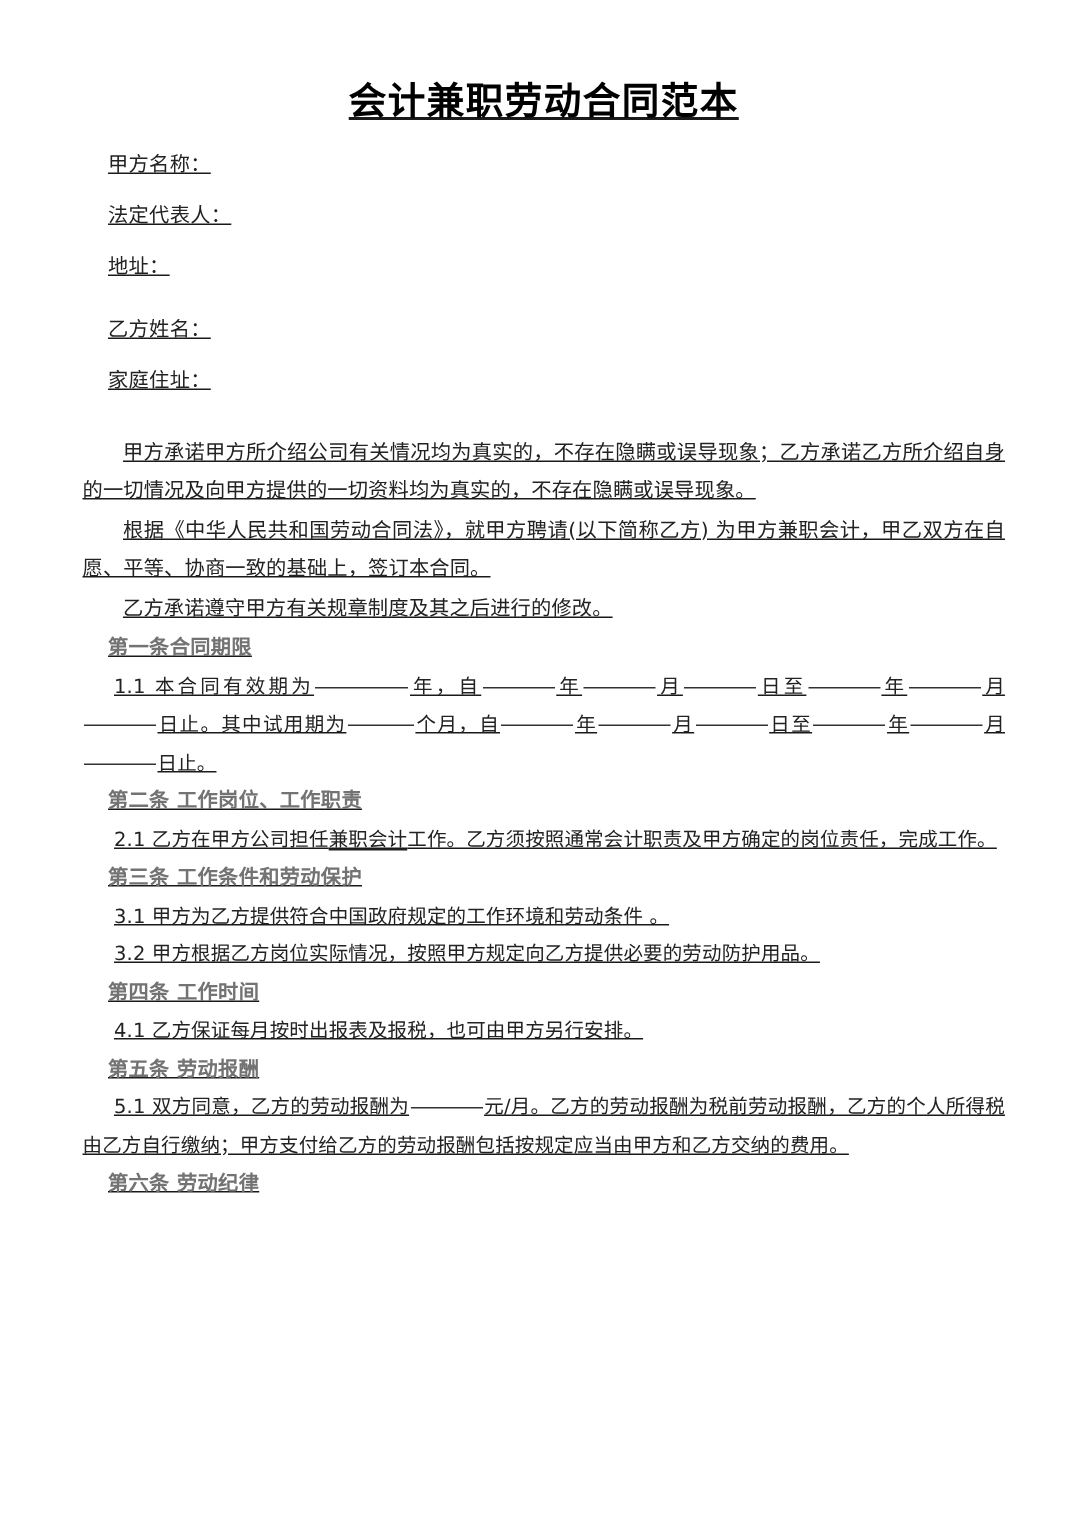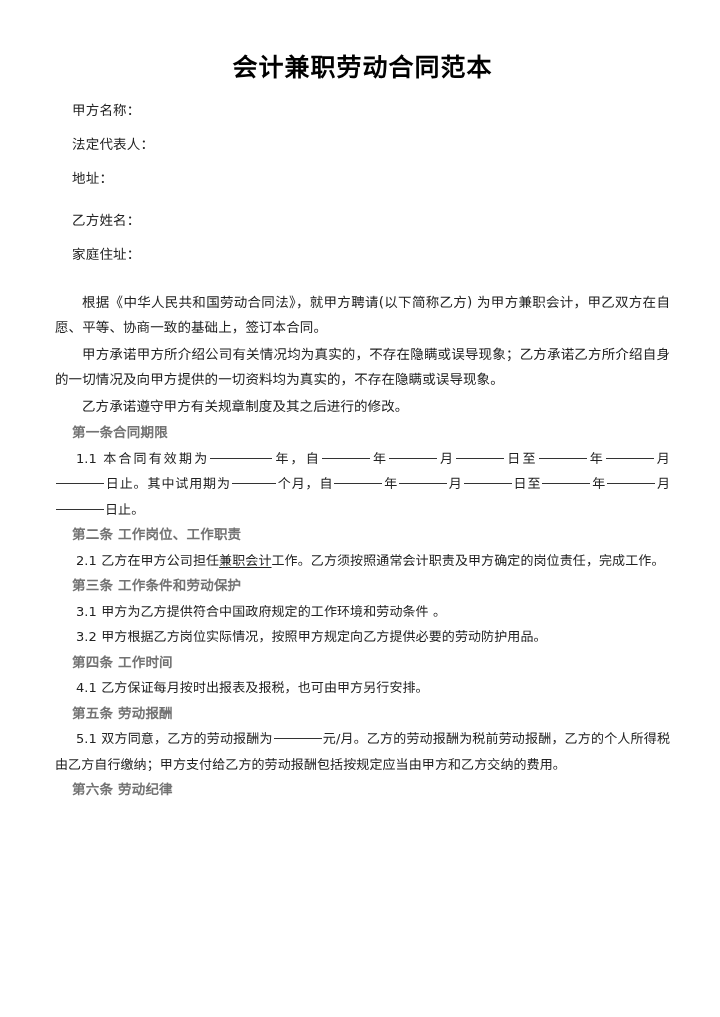--- a/index.html
+++ b/index.html
@@ -22,20 +22,21 @@
     background: #ffffff;
     box-sizing: border-box;
     padding: 0;
     overflow: hidden;
   }
   .doc-body {
     position: absolute;
     left: 55px;
     top: 0;
     width: 615px;
+    text-decoration: underline;
   }
   .doc-title {
     font-size: 25px;
     font-weight: bold;
     text-align: center;
     letter-spacing: 1px;
     margin: 0;
     padding-top: 52px;
     padding-bottom: 0;
     line-height: 1.3;
@@ -116,22 +117,22 @@
         <div class="field-line">法定代表人：</div>
         <div class="field-line">地址：</div>
       </div>
 
     <div class="field-block party-b">
         <div class="field-line">乙方姓名：</div>
         <div class="field-line">家庭住址：</div>
       </div>
 
     <div class="para-block">
+        <p class="para">甲方承诺甲方所介绍公司有关情况均为真实的，不存在隐瞒或误导现象；乙方承诺乙方所介绍自身的一切情况及向甲方提供的一切资料均为真实的，不存在隐瞒或误导现象。</p>
         <p class="para">根据《中华人民共和国劳动合同法》，就甲方聘请(以下简称乙方) 为甲方兼职会计，甲乙双方在自愿、平等、协商一致的基础上，签订本合同。</p>
-        <p class="para">甲方承诺甲方所介绍公司有关情况均为真实的，不存在隐瞒或误导现象；乙方承诺乙方所介绍自身的一切情况及向甲方提供的一切资料均为真实的，不存在隐瞒或误导现象。</p>
         <p class="para">乙方承诺遵守甲方有关规章制度及其之后进行的修改。</p>
       </div>
 
     <div class="articles-block">
         <h2 class="article-heading">第一条合同期限</h2>
         <p class="clause">1.1 本合同有效期为<span class="blank w-lg">&nbsp;</span>年，自<span class="blank w-md">&nbsp;</span>年<span class="blank w-md">&nbsp;</span>月<span class="blank w-md">&nbsp;</span>日至<span class="blank w-md">&nbsp;</span>年<span class="blank w-md">&nbsp;</span>月<span class="blank w-md">&nbsp;</span>日止。其中试用期为<span class="blank w-sm">&nbsp;</span>个月，自<span class="blank w-md">&nbsp;</span>年<span class="blank w-md">&nbsp;</span>月<span class="blank w-md">&nbsp;</span>日至<span class="blank w-md">&nbsp;</span>年<span class="blank w-md">&nbsp;</span>月<span class="blank w-md">&nbsp;</span>日止。</p>
         <h2 class="article-heading">第二条 工作岗位、工作职责</h2>
         <p class="clause">2.1 乙方在甲方公司担任<span class="u-line">兼职会计</span>工作。乙方须按照通常会计职责及甲方确定的岗位责任，完成工作。</p>
         <h2 class="article-heading">第三条 工作条件和劳动保护</h2>
         <p class="clause">3.1 甲方为乙方提供符合中国政府规定的工作环境和劳动条件 。</p>

